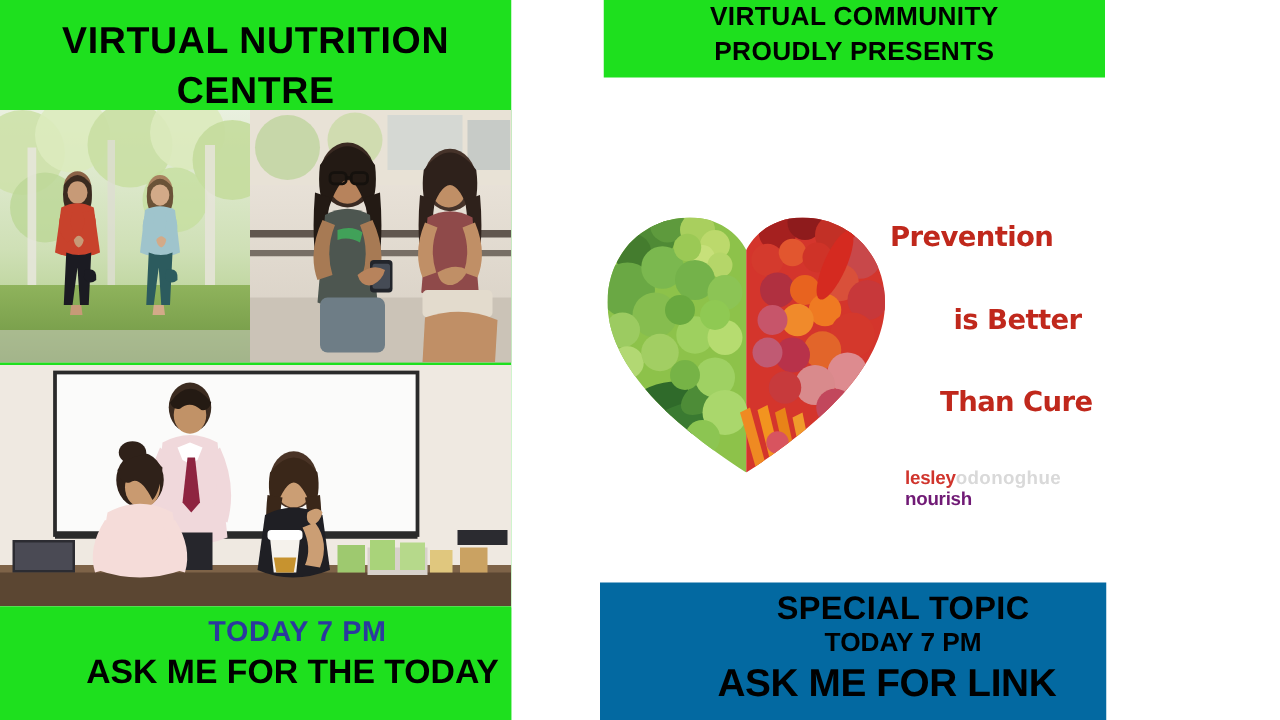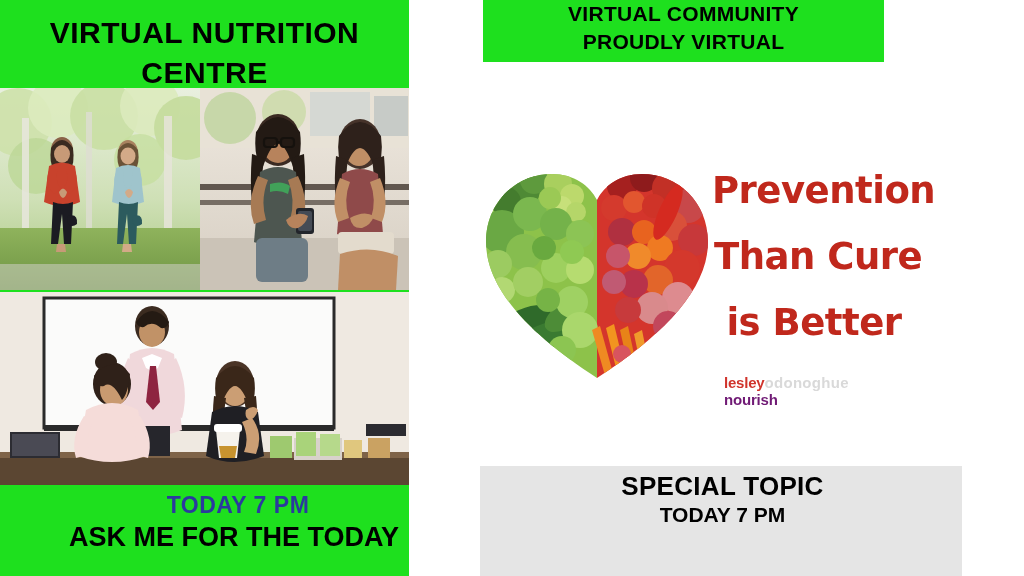--- a/index.html
+++ b/index.html
@@ -132,21 +132,21 @@
 
   .slogan {
     position: absolute;
     left: 712px; top: 158px;
     width: 200px;
   }
   .slogan .sl {
     display: block;
     color: #c0281c;
     font-weight: bold;
-    font-size: 37px;
+    font-size: 22px;
     line-height: 66px;
     font-family: "DejaVu Sans", sans-serif;
     letter-spacing: -0.5px;
     white-space: nowrap;
   }
   .slogan .sl1 { text-align: left; }
   .slogan .sl2 { text-align: center; padding-left: 4px; }
   .slogan .sl3 { text-align: center; padding-left: 2px; }
 
   .brand {
@@ -168,23 +168,23 @@
     font-size: 15px;
     line-height: 18px;
     font-weight: bold;
     color: #701a75;
     letter-spacing: -0.2px;
   }
 
   .right-cta {
     position: absolute;
     left: 480px; top: 466px;
-    width: 482px;
+    width: 405px;
     height: 110px;
-    background: #e5e5e5;
+    background: #0369a1;
   }
   .right-cta .rc1 {
     position: absolute;
     left: 90px; top: 5px;
     width: 305px;
     text-align: center;
     color: #000;
     font-weight: bold;
     font-size: 26px;
     letter-spacing: 0.3px;
@@ -400,21 +400,21 @@
 
     <div class="left-cta">
 
       <div class="cta-line1">TODAY 7 PM</div>
       <div class="cta-line2">ASK ME FOR THE TODAY</div>
     </div>
   </div>
 
   <div class="right-header">
     <span class="hdr-line">VIRTUAL COMMUNITY</span>
-    <span class="hdr-line">PROUDLY  VIRTUAL</span>
+    <span class="hdr-line">PROUDLY  PRESENTS</span>
   </div>
 
   <div class="heart-wrap">
     <svg viewBox="0 0 250 250" width="250" height="250" aria-hidden="true">
       <defs>
         <clipPath id="heartClip">
           <path d="M125 238
                    C 60 196, 14 150, 14 102
                    C 14 62, 44 34, 80 34
                    C 102 34, 118 46, 125 60
@@ -490,28 +490,29 @@
         <path d="M170 190 l10 50 l-8 2 l-10 -48z" fill="#f09a2b"></path>
         <circle cx="188" cy="208" r="13" fill="#bb2f44"></circle>
         <circle cx="172" cy="220" r="10" fill="#c33a4e"></circle>
         <circle cx="150" cy="214" r="9" fill="#d8545f"></circle>
       </g>
     </svg>
   </div>
 
   <div class="slogan">
     <span class="sl sl1">Prevention</span>
+    <span class="sl sl2">is Better</span>
     <span class="sl sl3">Than Cure</span>
-    <span class="sl sl2">is Better</span>
   </div>
 
   <div class="brand">
     <div class="brand-row1"><span class="brand-lesley">lesley</span><span class="brand-odon">odonoghue</span></div>
     <div class="brand-row2">nourish</div>
   </div>
 
   <div class="right-cta">
 
     <div class="rc1">SPECIAL TOPIC</div>
     <div class="rc2">TODAY 7 PM</div>
+    <div class="rc3">ASK ME FOR LINK</div>
   </div>
 
 </div>
 
 </body></html>

